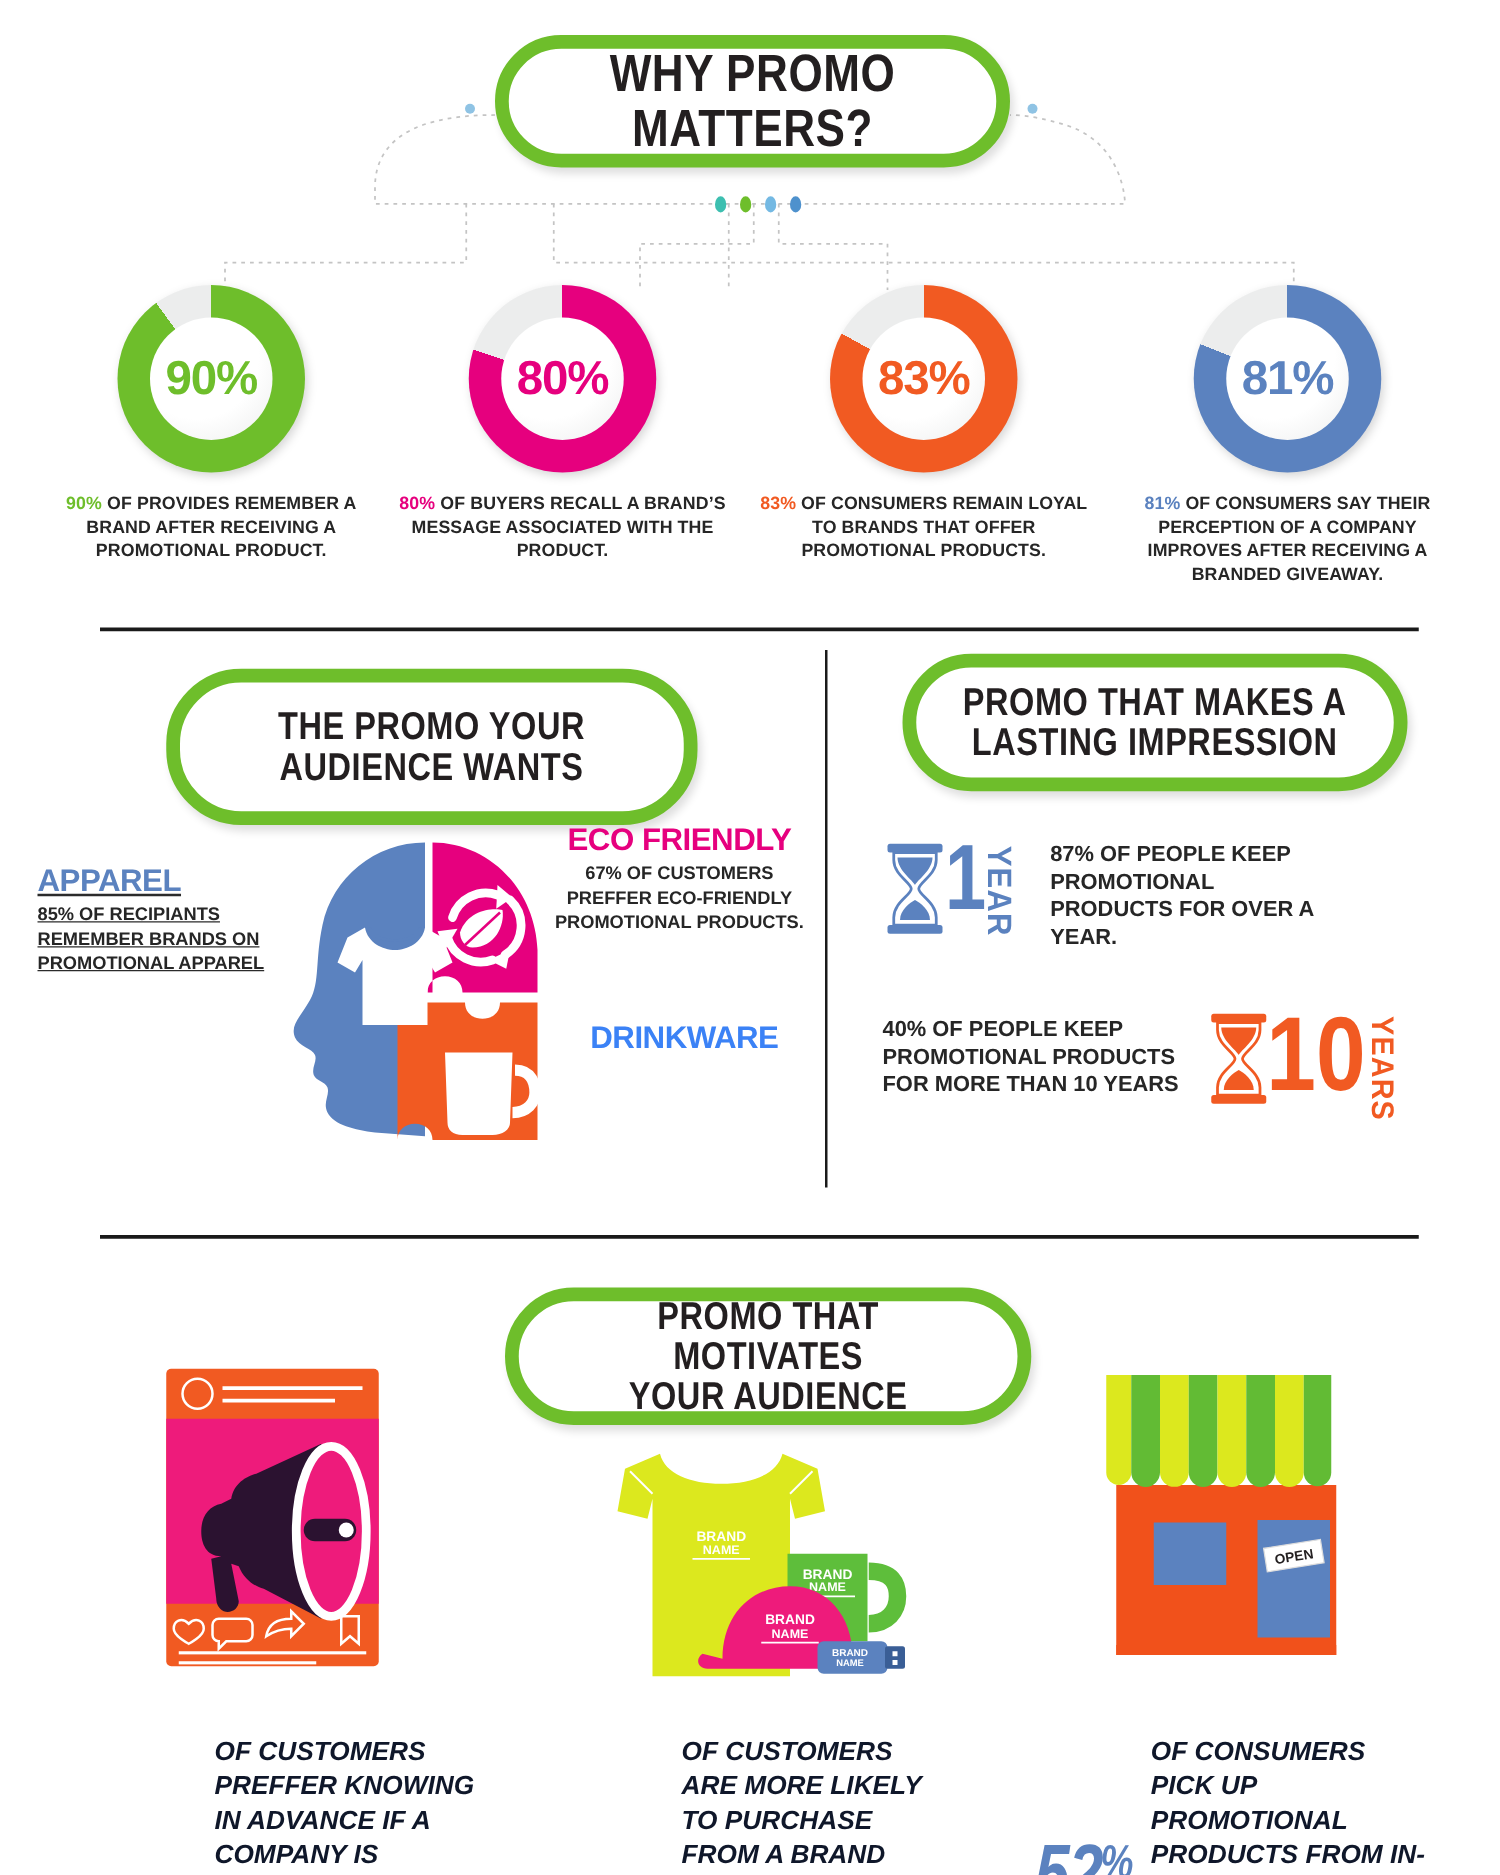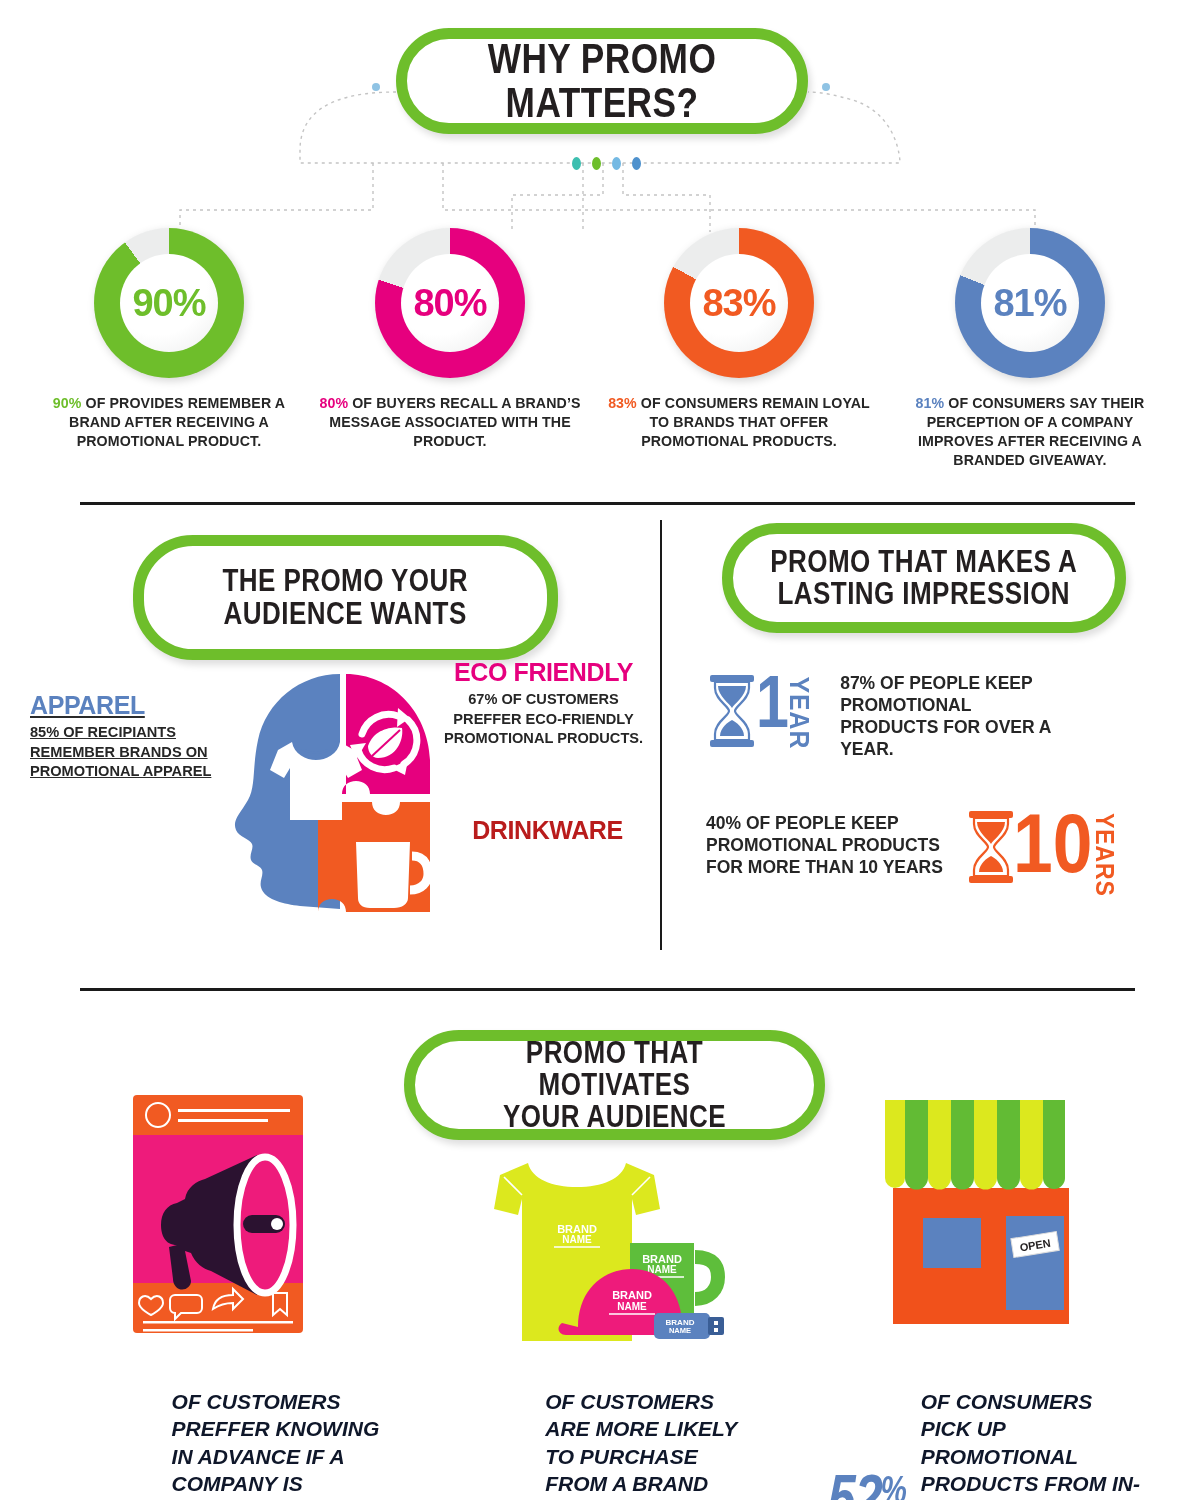--- a/index.html
+++ b/index.html
@@ -217,21 +217,21 @@
   <path fill="#ffffff" d="M134,174 L188,174 L186,230 C186,236 180,240 172,240 L148,240 C140,240 136,236 136,230 Z"></path>
   <path fill="none" stroke="#ffffff" stroke-width="9" d="M190,188 C204,188 206,200 206,206 C206,214 200,222 188,222"></path>
 </svg>
 
 <div id="eco-block">
   <div class="cat-title" style="color:#E6007E;">ECO FRIENDLY</div>
   <div class="cat-body">67% OF CUSTOMERS PREFFER ECO-FRIENDLY PROMOTIONAL PRODUCTS.</div>
 </div>
 
 <div id="drink-block">
-  <div class="cat-title" style="color:#b91c1c;">DRINKWARE</div>
+  <div class="cat-title" style="color:#3b82f6;">DRINKWARE</div>
 </div>
 
 <div id="impression-pill" class="pill">
   <div class="pill-title">PROMO THAT MAKES A
 LASTING IMPRESSION</div>
 </div>
 
 <div id="year1-row">
   <svg width="52" height="74" viewBox="0 0 52 74" style="margin-top:2px;">
     <rect x="4" y="1" width="44" height="7" rx="2" fill="#5B82BF"></rect>

